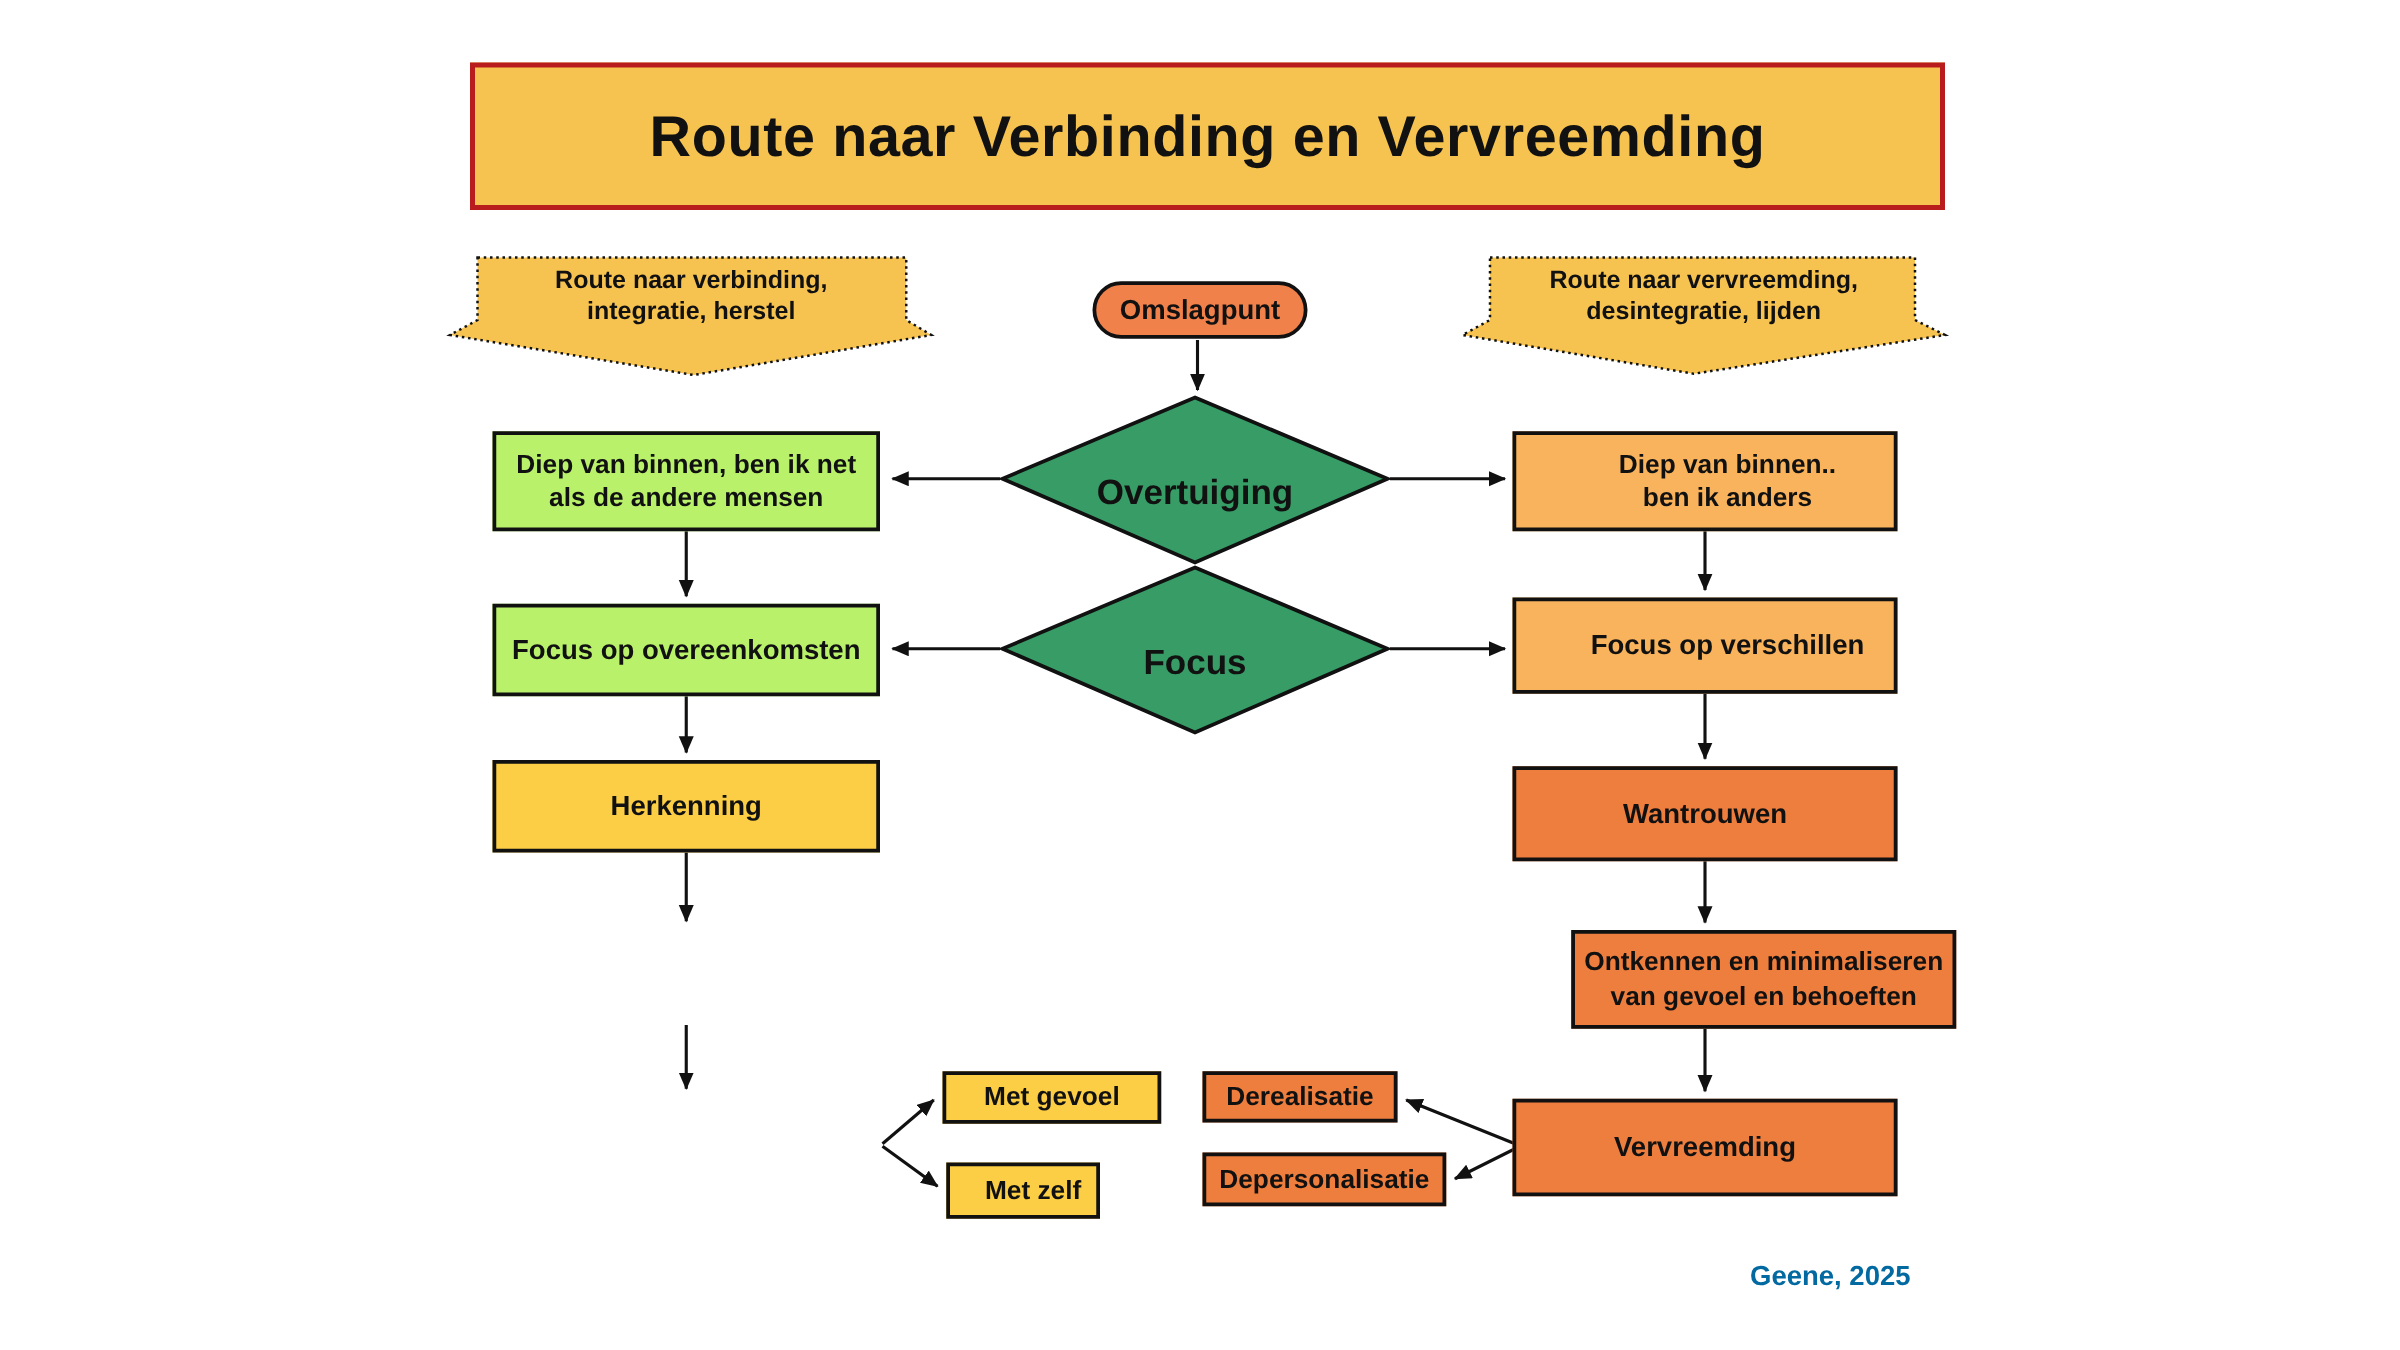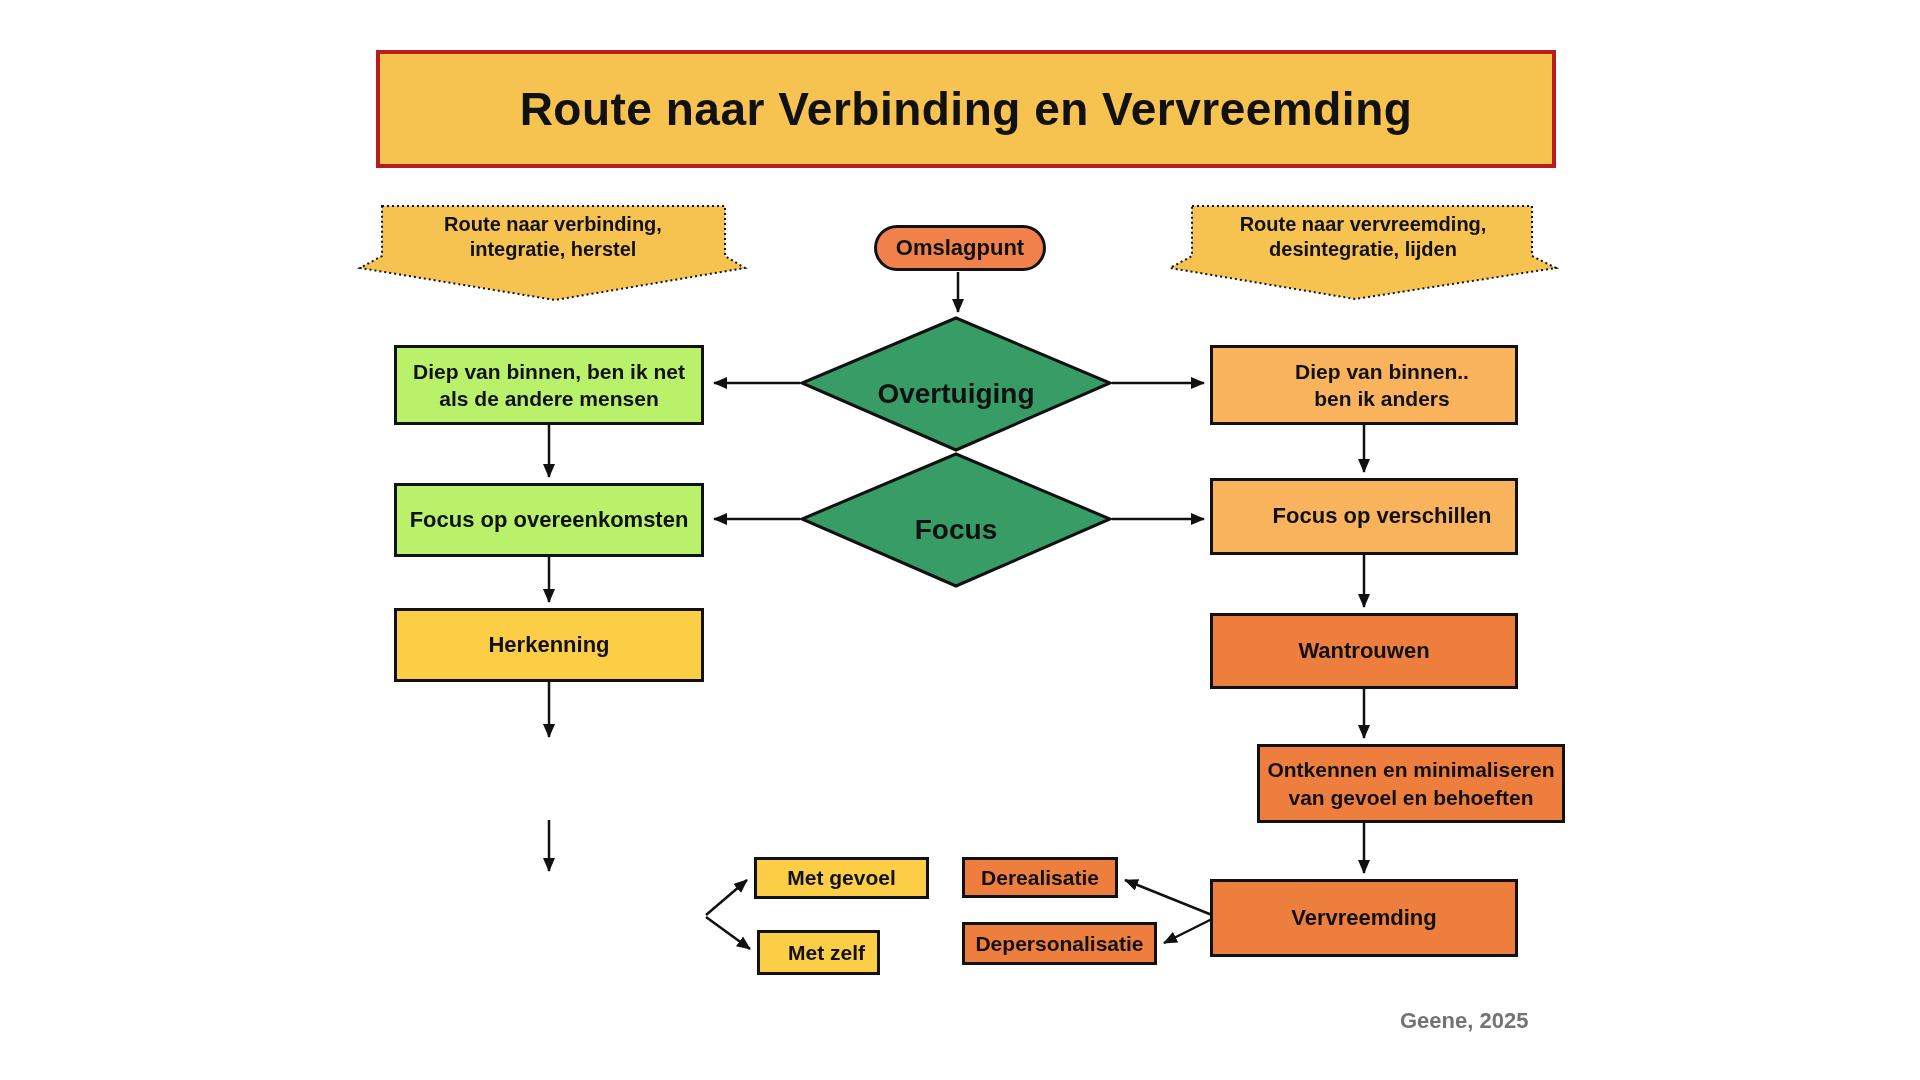--- a/index.html
+++ b/index.html
@@ -36,21 +36,21 @@
     text-align:center;font-weight:bold;line-height:1.3;white-space:pre-line;
   }
   .green{background:#B9F26A;}
   .yellow{background:#FBCE45;}
   .lorange{background:#F8B35C;padding-left:36px;}
   .dorange{background:#EE7E3E;}
   .fs20{font-size:21px;}
   .fs22{font-size:22px;}
   .footer{
     position:absolute;left:1400px;top:1008px;width:160px;
-    font-size:22px;font-weight:bold;color:#737373;
+    font-size:22px;font-weight:bold;color:#0369a1;
   }
 </style>
 </head>
 <body>
 
 <div class="stage">
 
   <svg class="shapes" viewBox="0 0 1920 1080">
     <defs>
       <marker id="ah" markerUnits="userSpaceOnUse" markerWidth="16" markerHeight="14" refX="13" refY="6" orient="auto">

